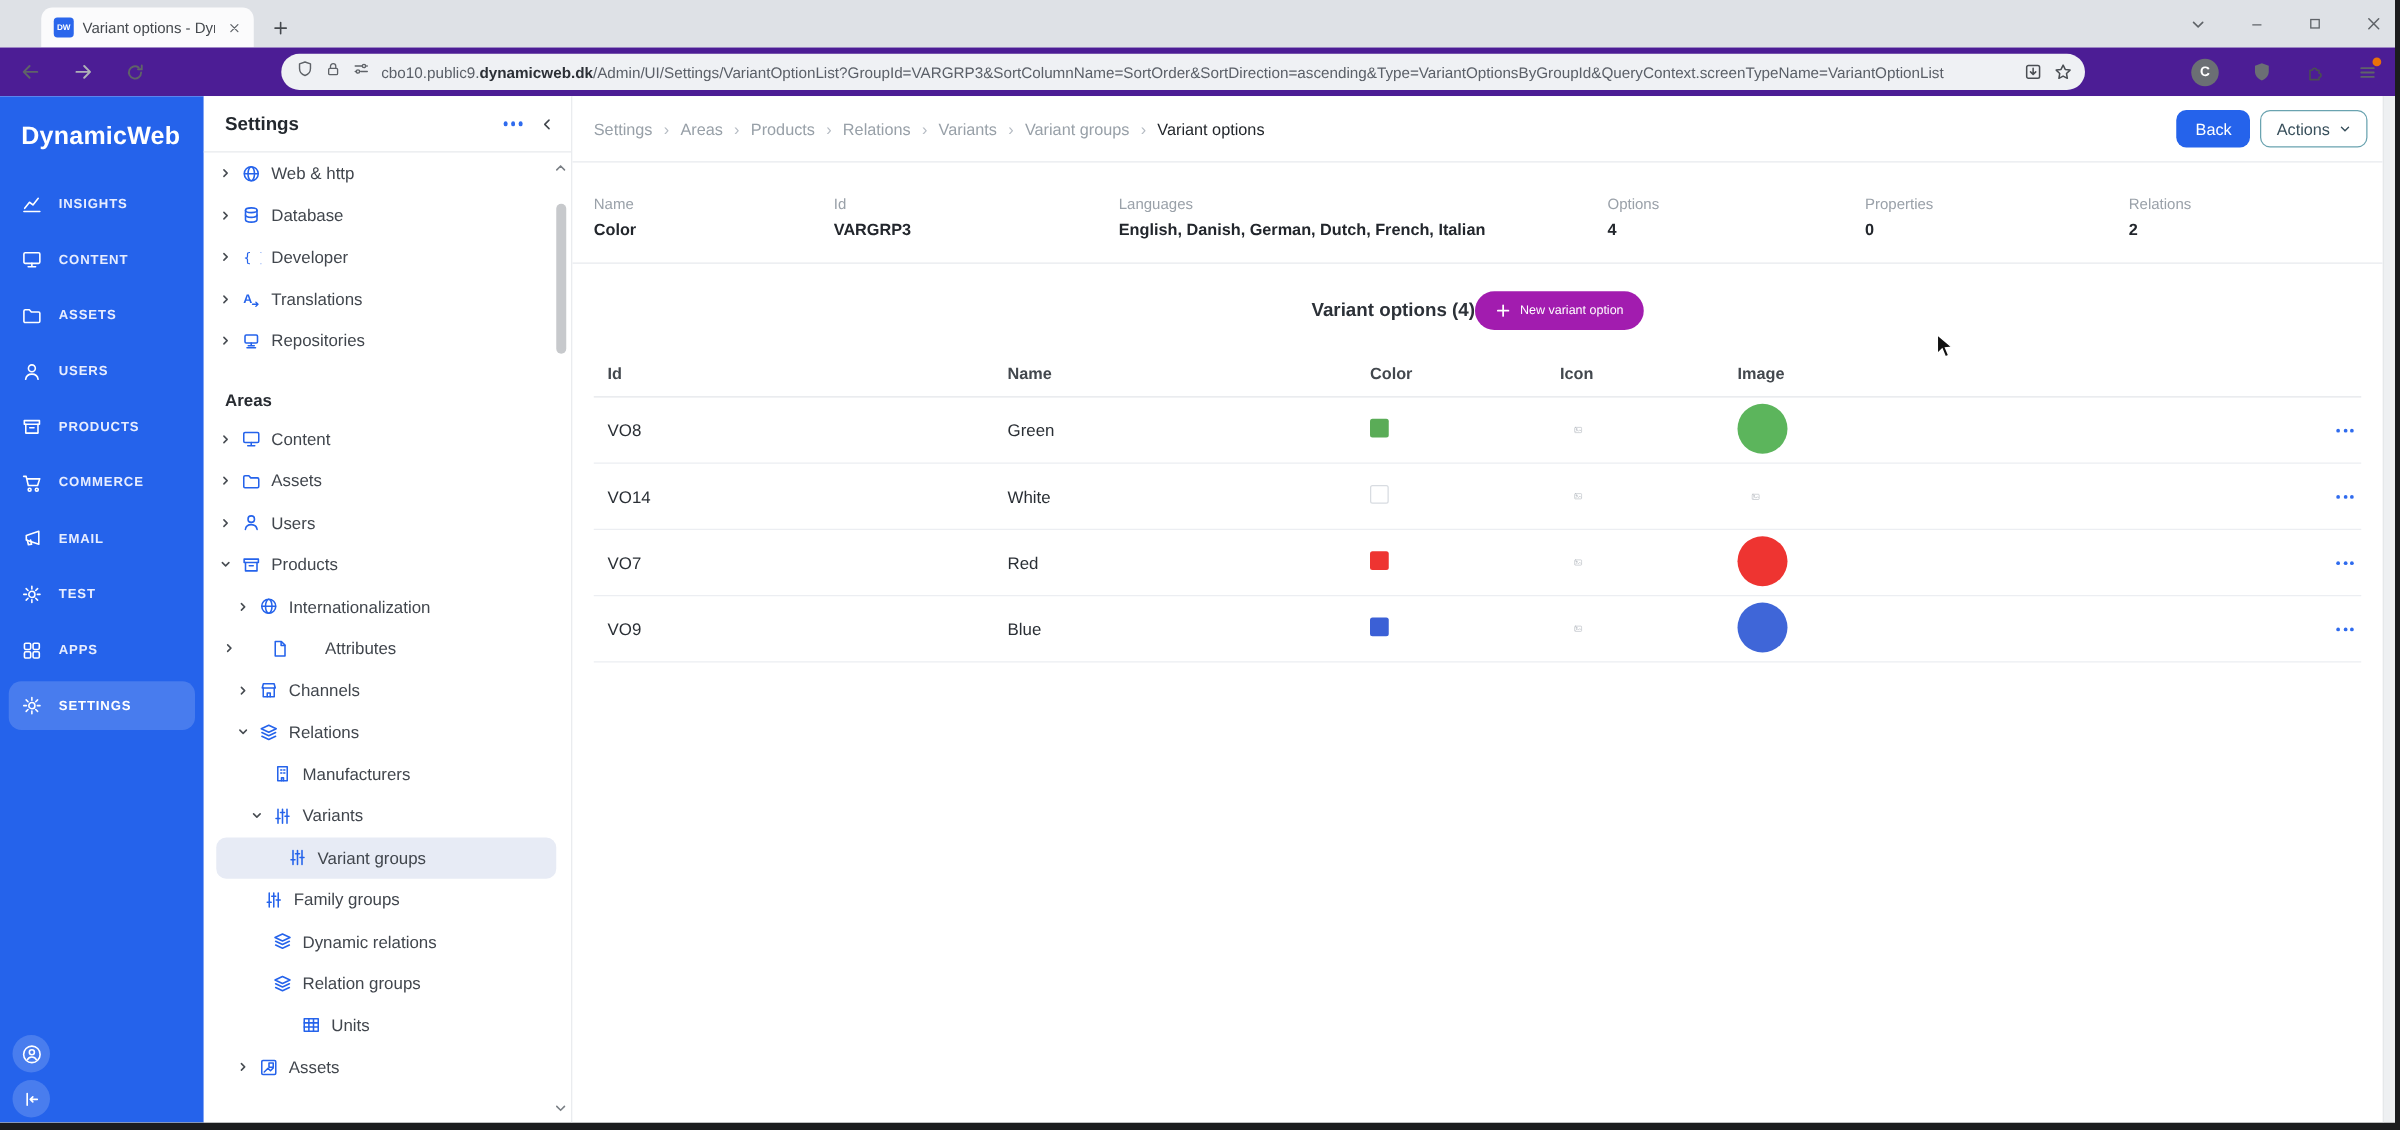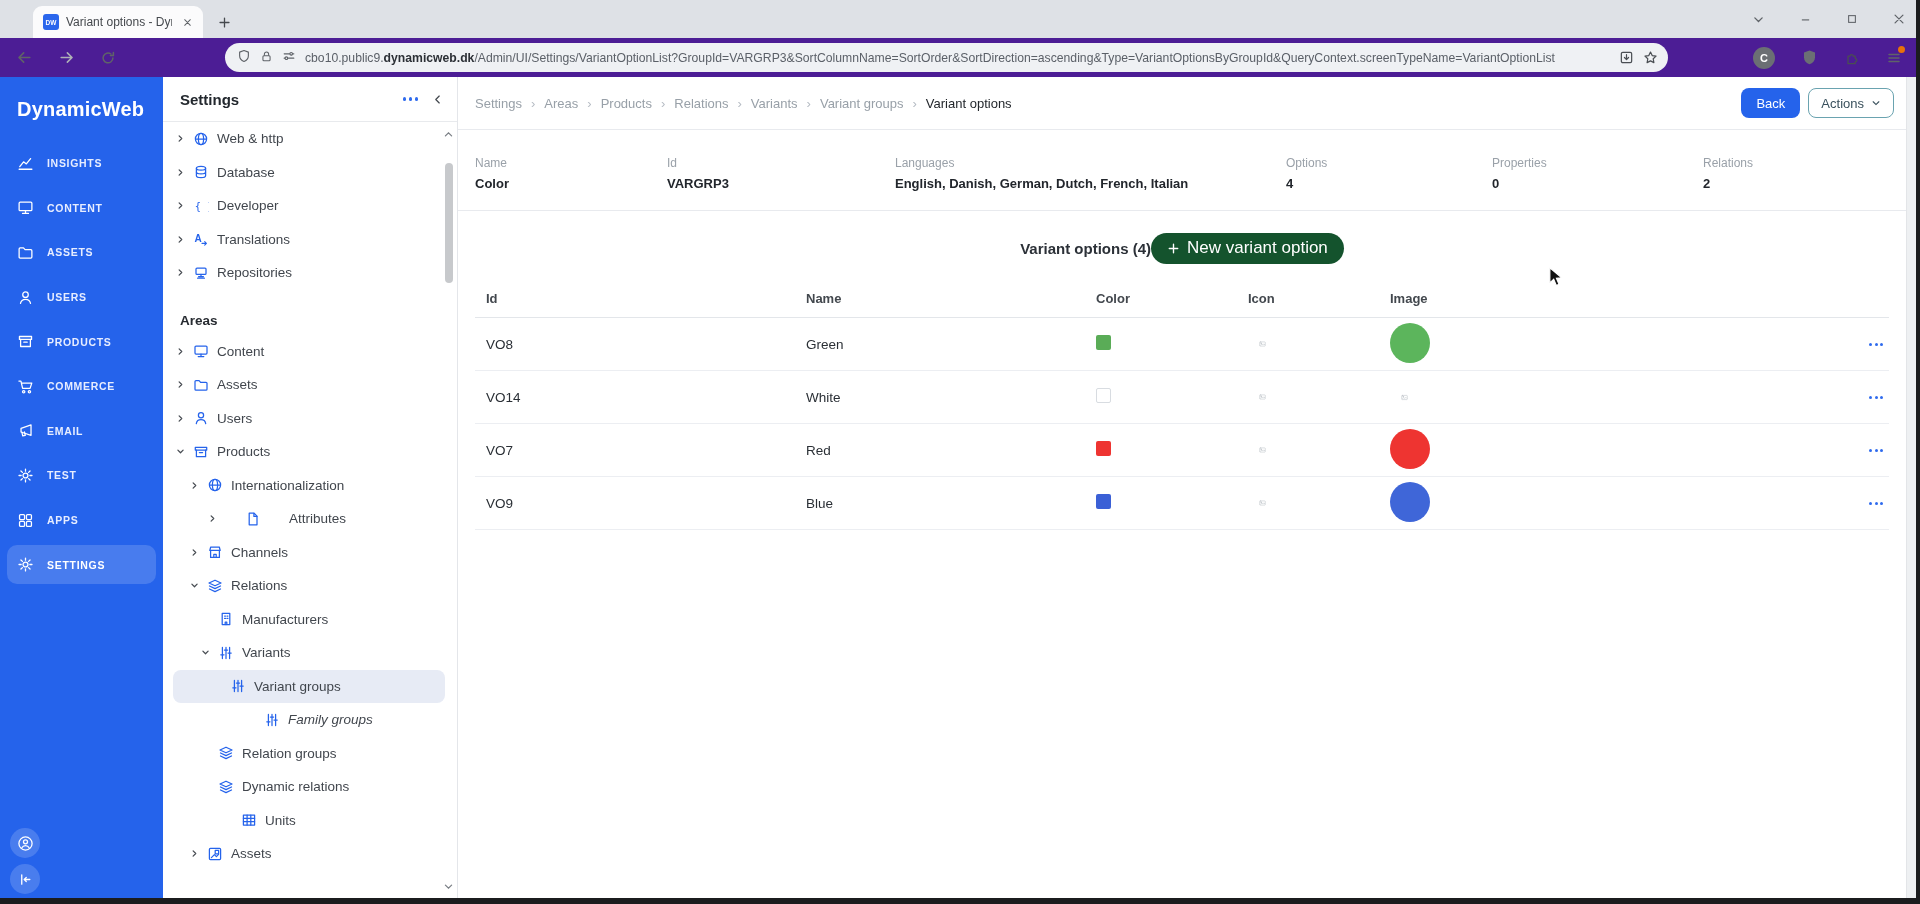--- a/index.html
+++ b/index.html
@@ -78,21 +78,21 @@
   .btn-actions .chev { color:#39505c; display:flex; }
 
   .infobar { height:81px; display:grid; grid-template-columns:192px 228px 391px 206px 211px 1fr;
              padding:26px 0 0 17px; border-bottom:1px solid #e8eaee; }
   .info-label { font-size:12px; color:#9aa1a9; margin-bottom:6px; }
   .info-value { font-size:13px; font-weight:bold; color:#22262c; }
 
   .content { padding:19px 17px 0 17px; }
   .content-head { display:flex; align-items:center; justify-content:center; height:36px; }
   .section-title { font-size:15px; font-weight:bold; color:#2c3138; }
-  .btn-new { background:#14532d; color:#fff; font-size:17px; border:none; border-radius:16px; height:31px;
+  .btn-new { background:#a21caf; color:#fff; font-size:10px; border:none; border-radius:16px; height:31px;
              padding:0 16px; display:flex; align-items:center; gap:7px; }
   .btn-new .plus { display:flex; }
 
   .tgrid { display:grid; grid-template-columns:320px 290px 152px 142px 1fr 72px; align-items:center; }
   .thead { height:38px; margin-top:14px; border-bottom:1px solid #e3e6ea; }
   .thead span { font-size:13px; font-weight:bold; color:#43484e; padding-left:11px; }
   .trow { height:53px; border-bottom:1px solid #eceef2; }
   .cell { padding-left:11px; font-size:13.5px; color:#2a2f35; }
   .swatch { width:15px; height:15px; border-radius:2px; display:inline-block; }
   .swatch.white { border:1px solid #d8dce1; }
@@ -480,21 +480,21 @@
               </span>
               <span class="ticon">
                 <svg width="16" height="16" viewBox="0 0 16 16" fill="none" stroke="currentColor" stroke-width="1.25" stroke-linecap="round" stroke-linejoin="round">
                   <circle cx="8" cy="8" r="5.6"></circle>
                   <ellipse cx="8" cy="8" rx="2.6" ry="5.6"></ellipse>
                   <path d="M2.6 8h10.8"></path>
                 </svg>
               </span>
               <span class="tlabel">Internationalization</span>
             </div>
-            <div class="titem" style="padding-left: 44px; gap: 20px;">
+            <div class="titem" style="padding-left: 15px; gap: 20px;">
               <span class="tchev">
                 <svg width="11" height="11" viewBox="0 0 16 16" fill="none" stroke="currentColor" stroke-width="1.8" stroke-linecap="round" stroke-linejoin="round">
                   <path d="M6 4.2 9.8 8 6 11.8"></path>
                 </svg>
               </span>
               <span class="ticon">
                 <svg width="16" height="16" viewBox="0 0 16 16" fill="none" stroke="currentColor" stroke-width="1.25" stroke-linecap="round" stroke-linejoin="round">
                   <path d="M4.2 2.2h4.9l2.9 2.9v8.7H4.2z"></path>
                   <path d="M8.9 2.4v3h3"></path>
                 </svg>
@@ -556,48 +556,48 @@
             </div>
             <div class="titem sel" style="padding-left: 57px;">
               <span class="ticon">
                 <svg width="16" height="16" viewBox="0 0 16 16" fill="none" stroke="currentColor" stroke-width="1.25" stroke-linecap="round" stroke-linejoin="round">
                   <path d="M4.4 2.4v11.2M8 2.4v11.2M11.6 2.4v11.2"></path>
                   <path d="M2.8 9.8h3.2M6.4 5h3.2M10 8h3.2"></path>
                 </svg>
               </span>
               <span class="tlabel">Variant groups</span>
             </div>
-            <div class="titem" style="padding-left: 101px; font-style: italic;">
+            <div class="titem" style="padding-left: 48px;">
               <span class="ticon">
                 <svg width="16" height="16" viewBox="0 0 16 16" fill="none" stroke="currentColor" stroke-width="1.25" stroke-linecap="round" stroke-linejoin="round">
                   <path d="M4.4 2.4v11.2M8 2.4v11.2M11.6 2.4v11.2"></path>
                   <path d="M2.8 9.8h3.2M6.4 5h3.2M10 8h3.2"></path>
                 </svg>
               </span>
               <span class="tlabel">Family groups</span>
             </div>
             <div class="titem" style="padding-left: 55px;">
               <span class="ticon">
                 <svg width="16" height="16" viewBox="0 0 16 16" fill="none" stroke="currentColor" stroke-width="1.25" stroke-linecap="round" stroke-linejoin="round">
                   <path d="M8 2.2 14 5 8 7.8 2 5z"></path>
                   <path d="M2.5 8 8 10.6 13.5 8"></path>
                   <path d="M2.5 11 8 13.6 13.5 11"></path>
                 </svg>
               </span>
-              <span class="tlabel">Relation groups</span>
+              <span class="tlabel">Dynamic relations</span>
             </div>
             <div class="titem" style="padding-left: 55px;">
               <span class="ticon">
                 <svg width="16" height="16" viewBox="0 0 16 16" fill="none" stroke="currentColor" stroke-width="1.25" stroke-linecap="round" stroke-linejoin="round">
                   <path d="M8 2.2 14 5 8 7.8 2 5z"></path>
                   <path d="M2.5 8 8 10.6 13.5 8"></path>
                   <path d="M2.5 11 8 13.6 13.5 11"></path>
                 </svg>
               </span>
-              <span class="tlabel">Dynamic relations</span>
+              <span class="tlabel">Relation groups</span>
             </div>
             <div class="titem" style="padding-left: 78px;">
               <span class="ticon">
                 <svg width="16" height="16" viewBox="0 0 16 16" fill="none" stroke="currentColor" stroke-width="1.25" stroke-linecap="round" stroke-linejoin="round">
                   <rect x="2.4" y="3" width="11.2" height="10"></rect>
                   <path d="M2.4 6.3h11.2M2.4 9.6h11.2M6.1 3v10M9.8 3v10"></path>
                 </svg>
               </span>
               <span class="tlabel">Units</span>
             </div>

